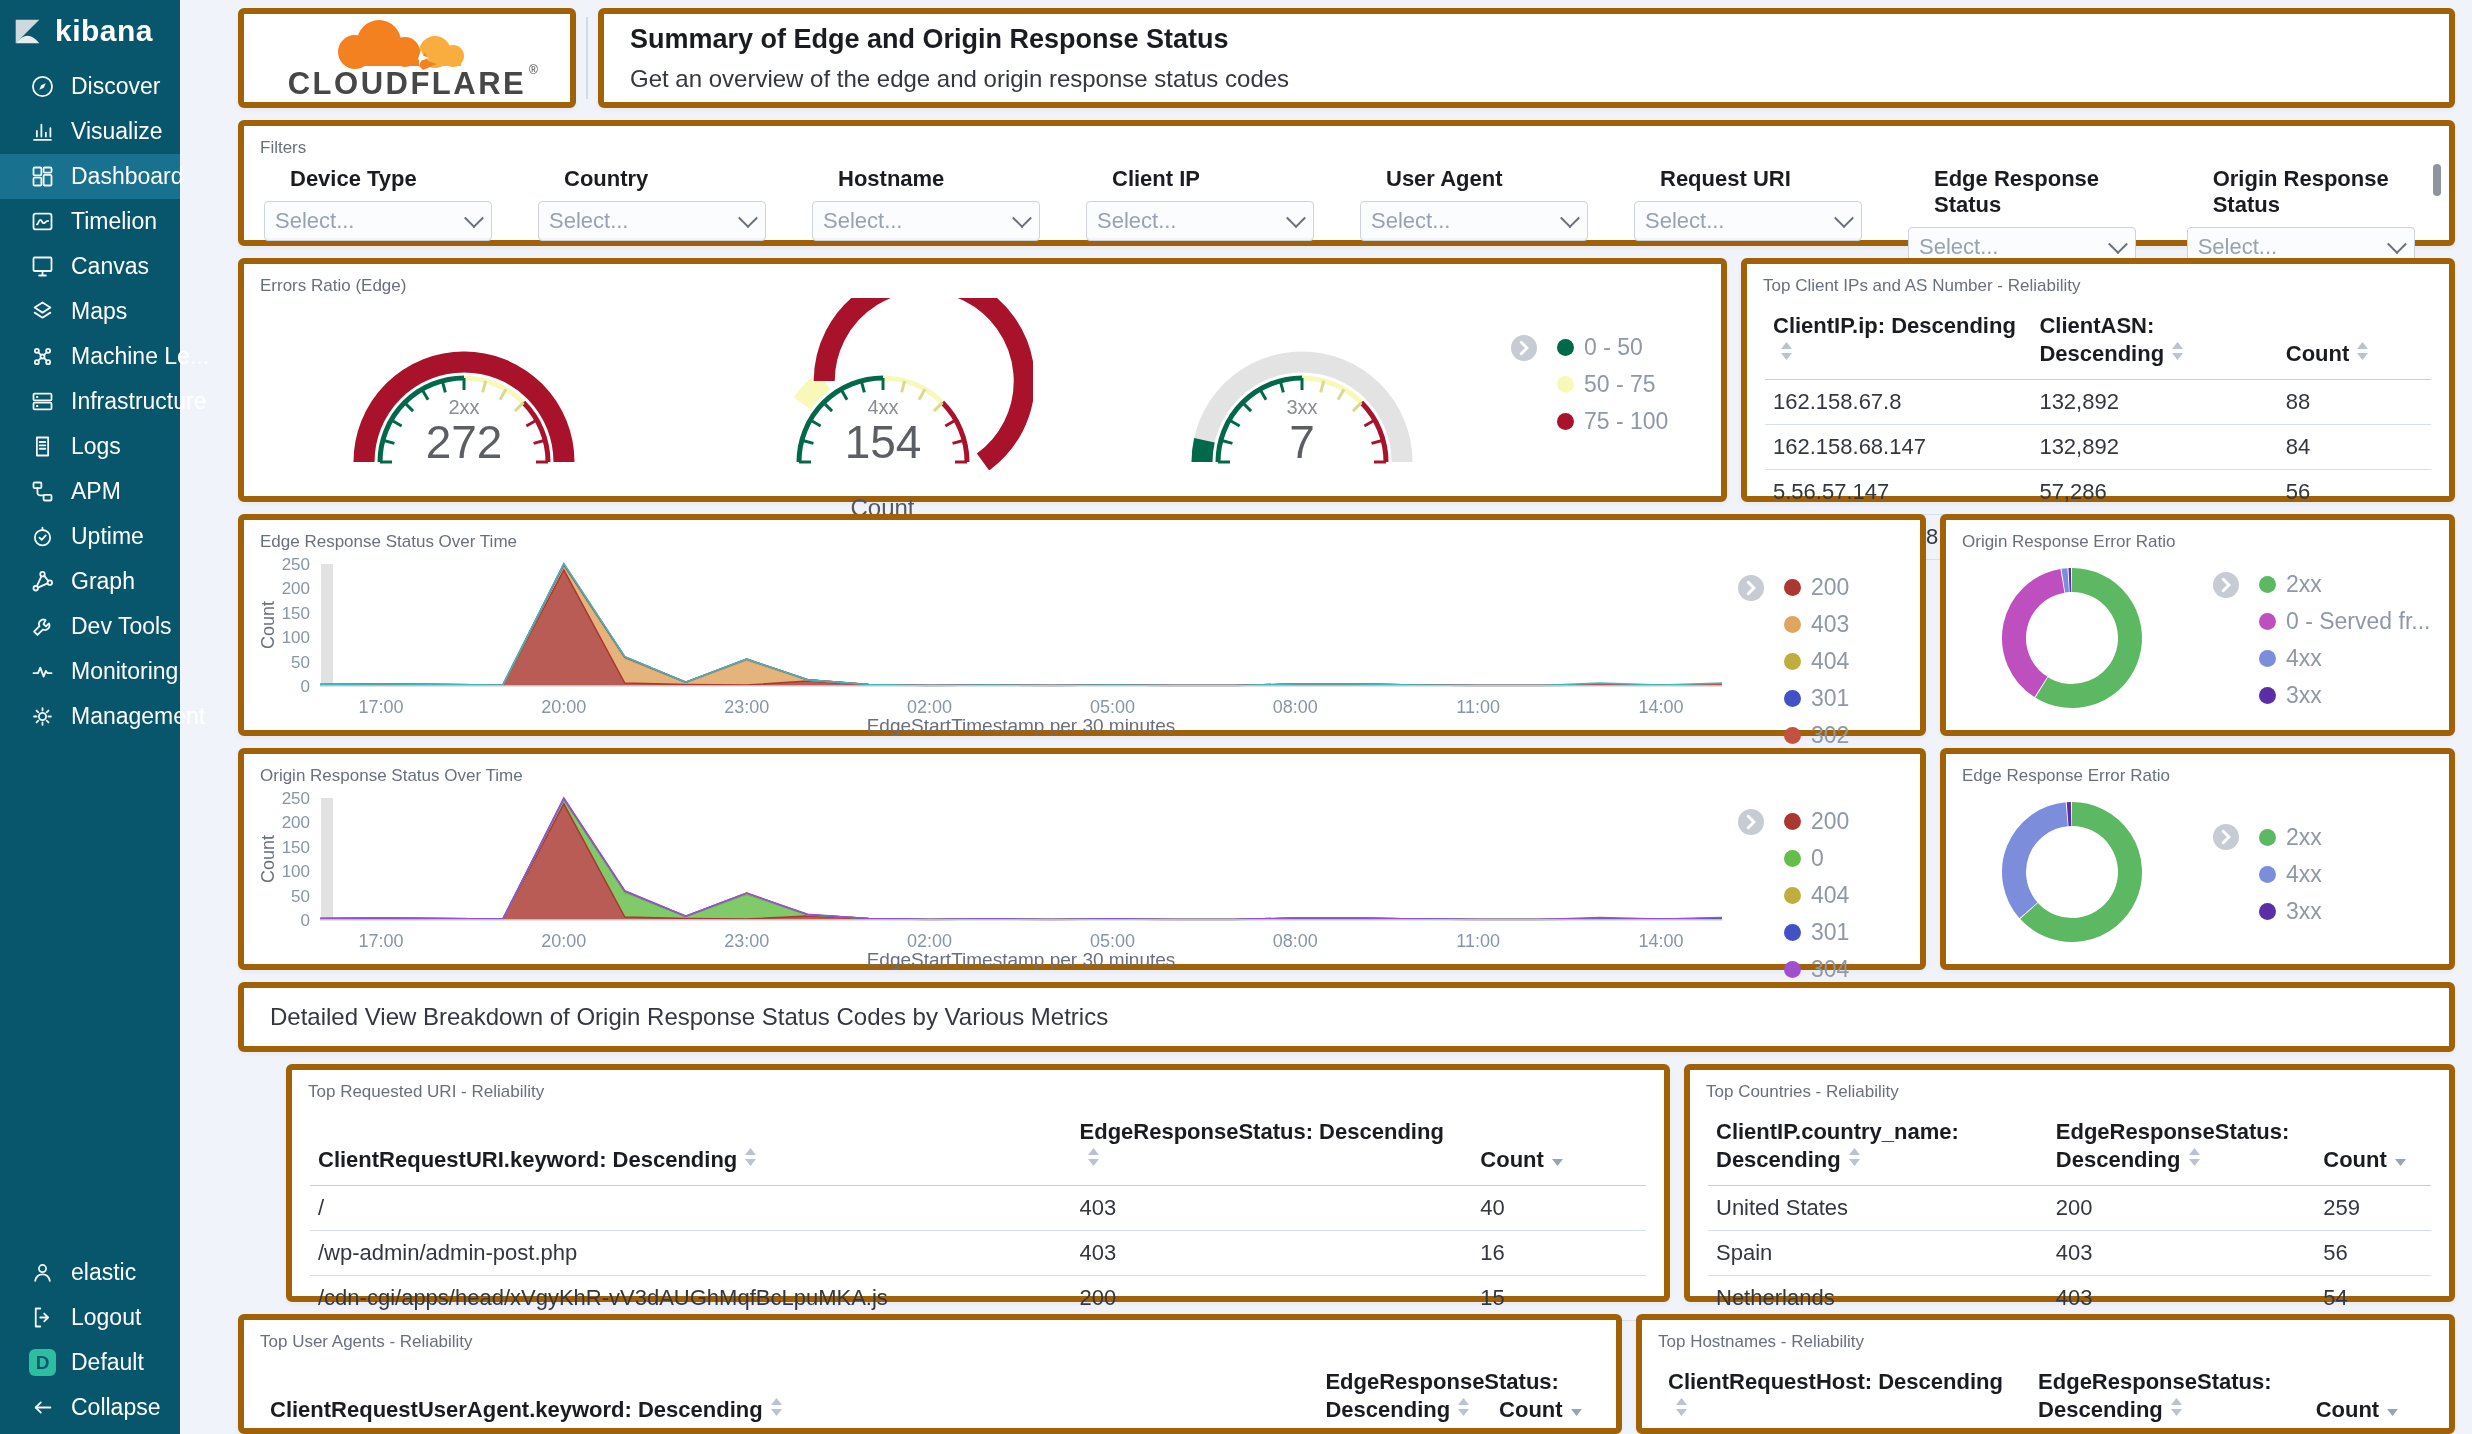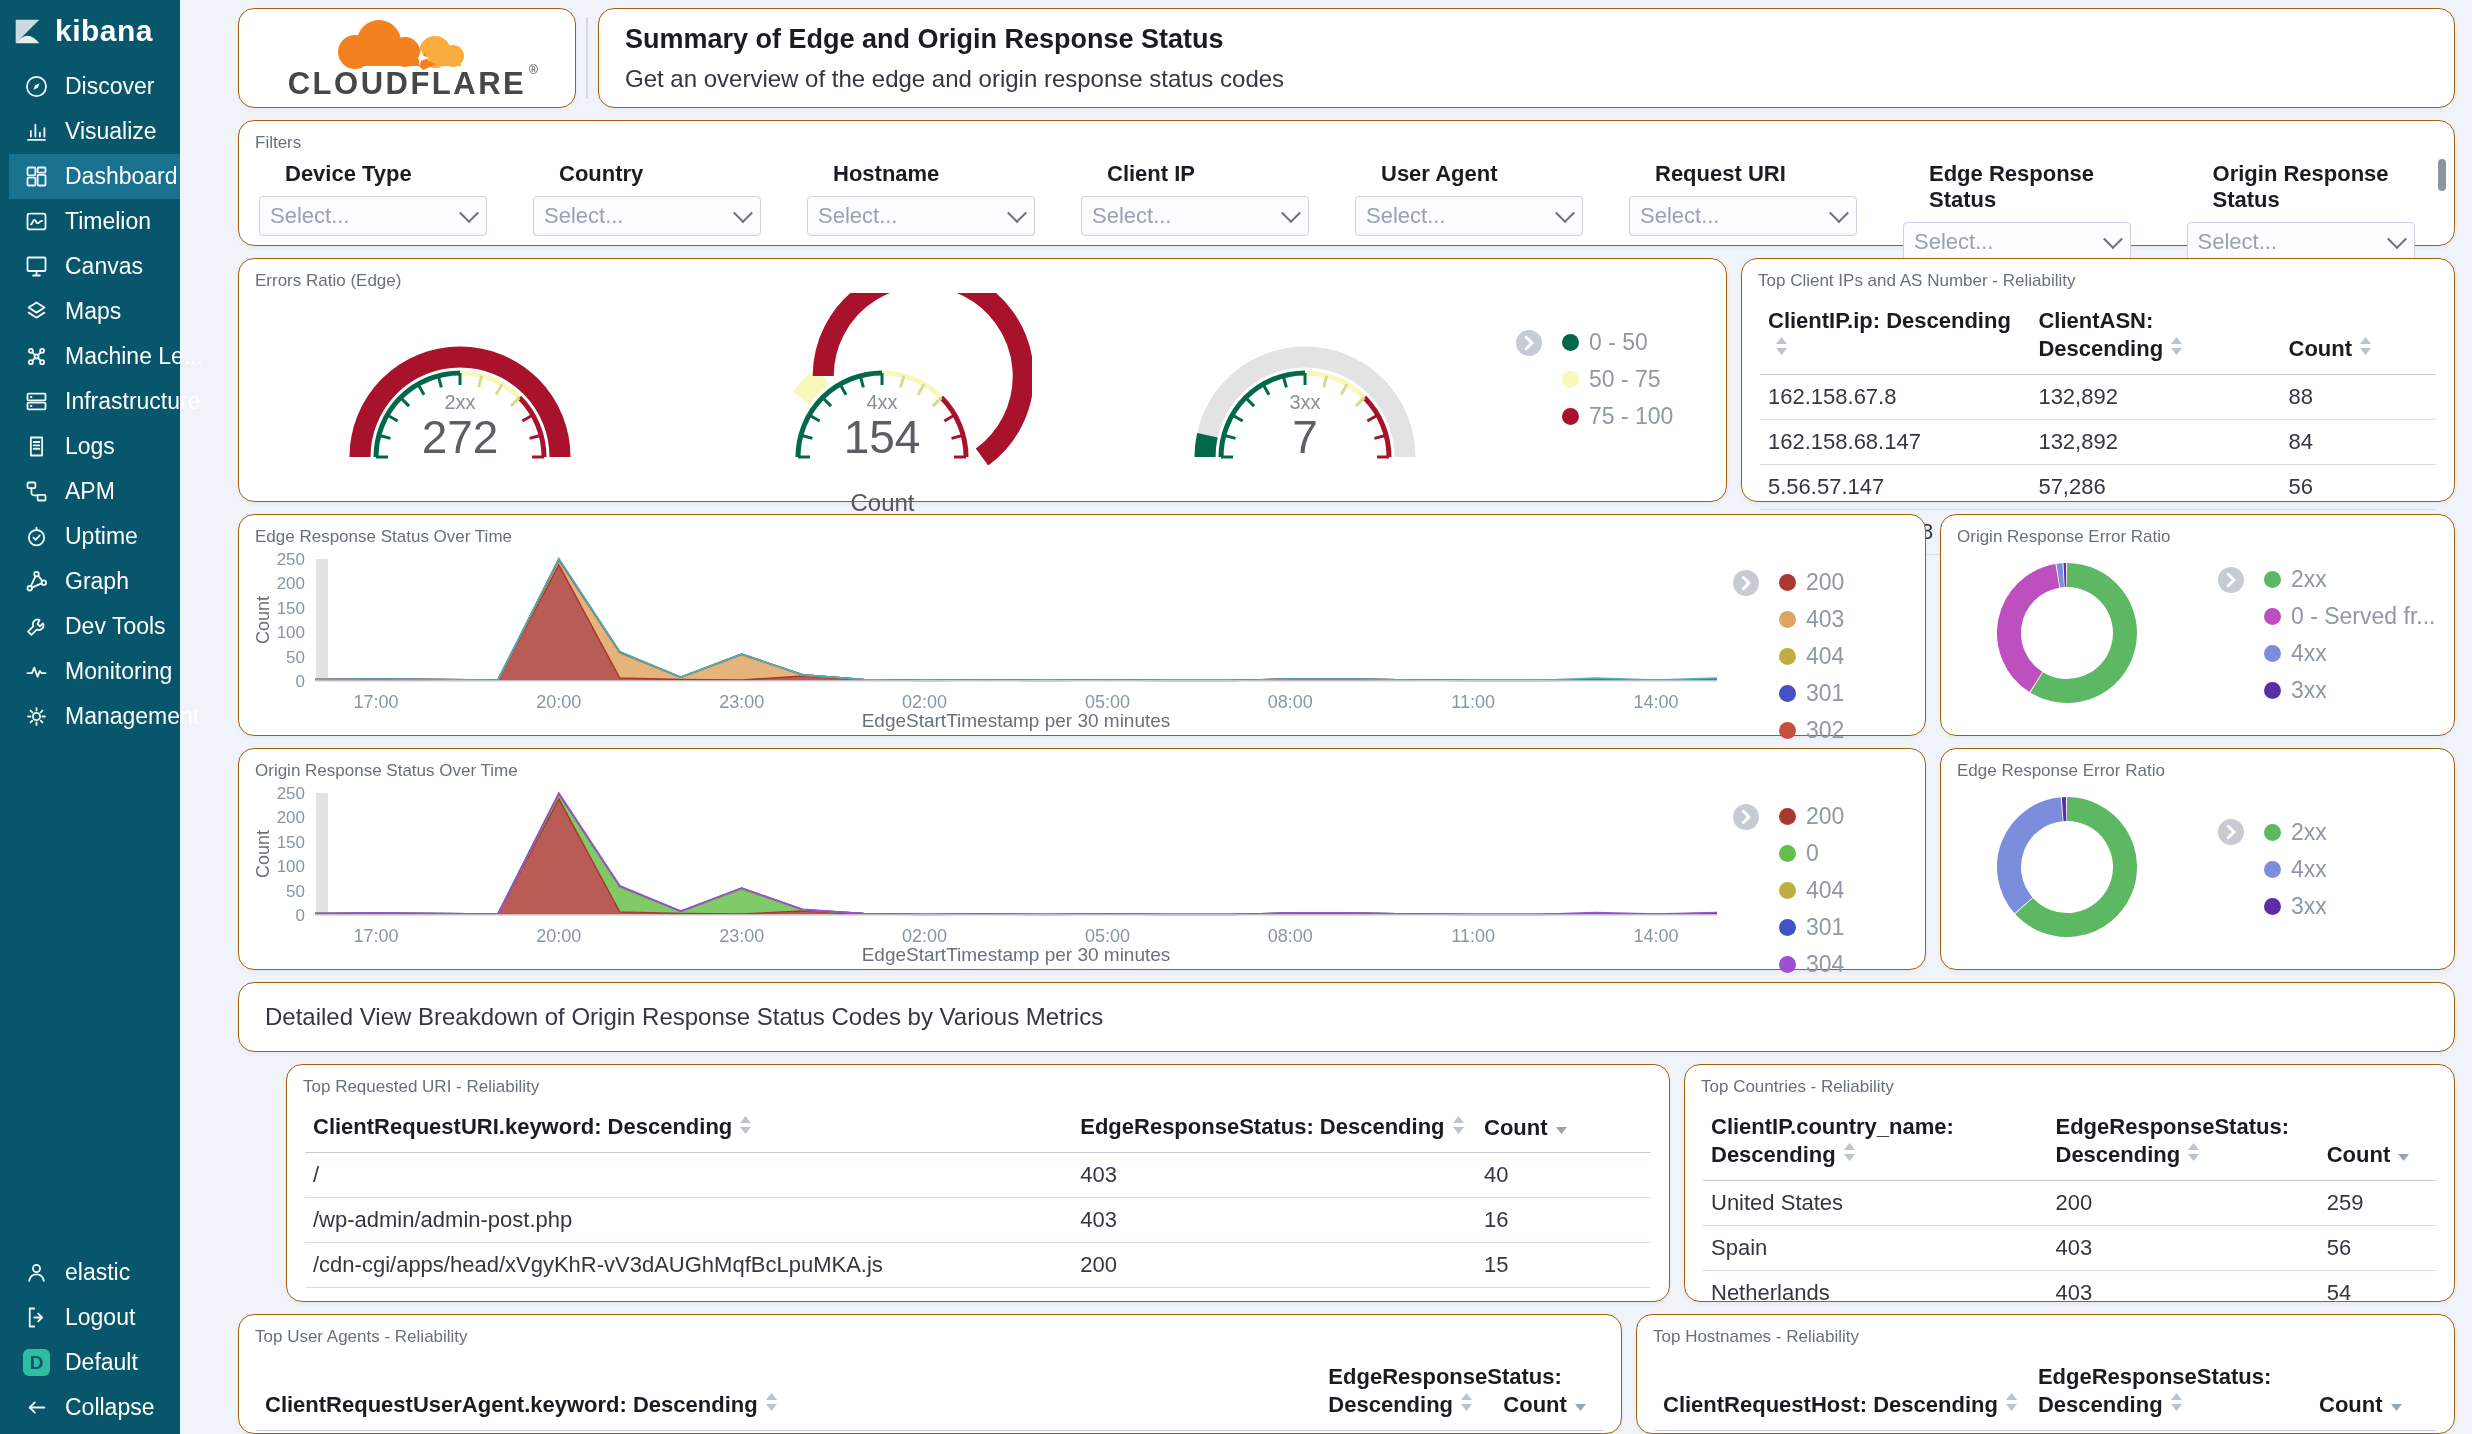--- a/index.html
+++ b/index.html
@@ -2,32 +2,32 @@
 <html><head>
 <meta charset="utf-8">
 <style>
   html,body{margin:0;padding:0;width:2472px;height:1434px;overflow:hidden;background:#F0F4FA;
     font-family:"Liberation Sans",sans-serif;color:#343741;}
   .app{display:flex;width:2472px;height:1434px;}
   
   .sidebar{width:180px;min-width:180px;background:#07566C;display:flex;flex-direction:column;color:#fff;}
   .sb-logo{display:flex;align-items:center;gap:14px;padding:14px 14px 16px 14px;}
   .sb-logo-text{font-size:30px;font-weight:bold;color:#fff;letter-spacing:.5px;}
-  .sb-item{display:flex;align-items:center;gap:15px;padding:9px 14px;cursor:pointer;height:27px;margin-left:9px;}
+  .sb-item{display:flex;align-items:center;gap:15px;padding:9px 29px;cursor:pointer;height:27px;}
   .sb-item.active{background:#17718F;}
   .sb-icon{width:27px;height:27px;display:inline-flex;}
   .sb-icon svg{width:27px;height:27px;stroke:#fff;fill:none;stroke-width:1.6;stroke-linecap:round;stroke-linejoin:round;opacity:.95;}
   .sb-label{font-size:23px;color:#fff;white-space:nowrap;}
   .sb-spacer{flex:1;}
   .sb-badge{width:27px;height:27px;border-radius:6px;background:#2DBEA2;color:#07566C;font-weight:bold;
     font-size:19px;display:flex;align-items:center;justify-content:center;}
   
   .main{flex:1;padding:8px 17px 0 58px;display:flex;flex-direction:column;gap:12px;}
   .row{display:flex;gap:14px;}
-  .panel{background:#fff;border:1px solid #a16207;border-radius:16px;box-shadow:0 2px 4px rgba(52,55,65,.05);
+  .panel{background:#fff;border:6px solid #a16207;border-radius:6px;box-shadow:0 2px 4px rgba(52,55,65,.05);
     position:relative;box-sizing:border-box;}
   .panel-title{font-size:17px;color:#69707D;font-weight:400;padding:12px 16px 0 16px;white-space:nowrap;overflow:hidden;}
   
   .header-row{height:100px;align-items:stretch;gap:10px;}
   .logo-panel{width:338px;min-width:338px;display:flex;align-items:center;justify-content:center;}
   .vdivider{width:2px;background:#D3DAE6;height:82px;align-self:center;}
   .title-panel{flex:1;display:flex;flex-direction:column;justify-content:center;padding:0 26px;gap:10px;}
   .hdr-title{font-size:27px;font-weight:bold;color:#1A1C21;margin:0;}
   .hdr-sub{font-size:24px;color:#343741;margin:0;}
   

